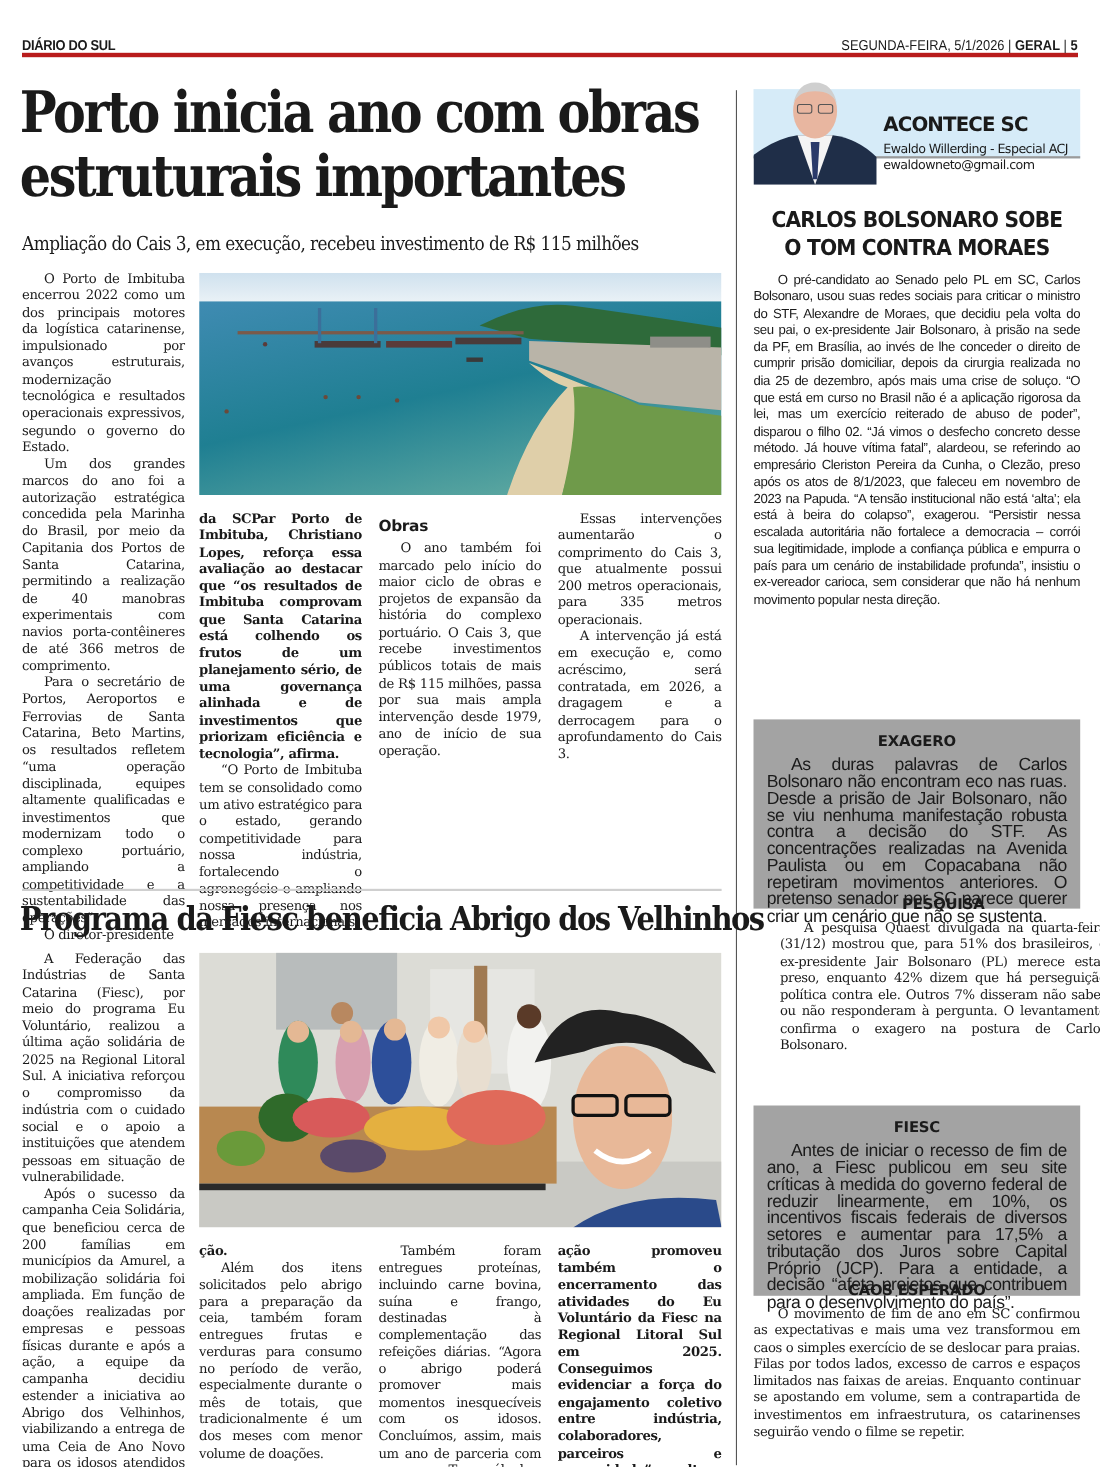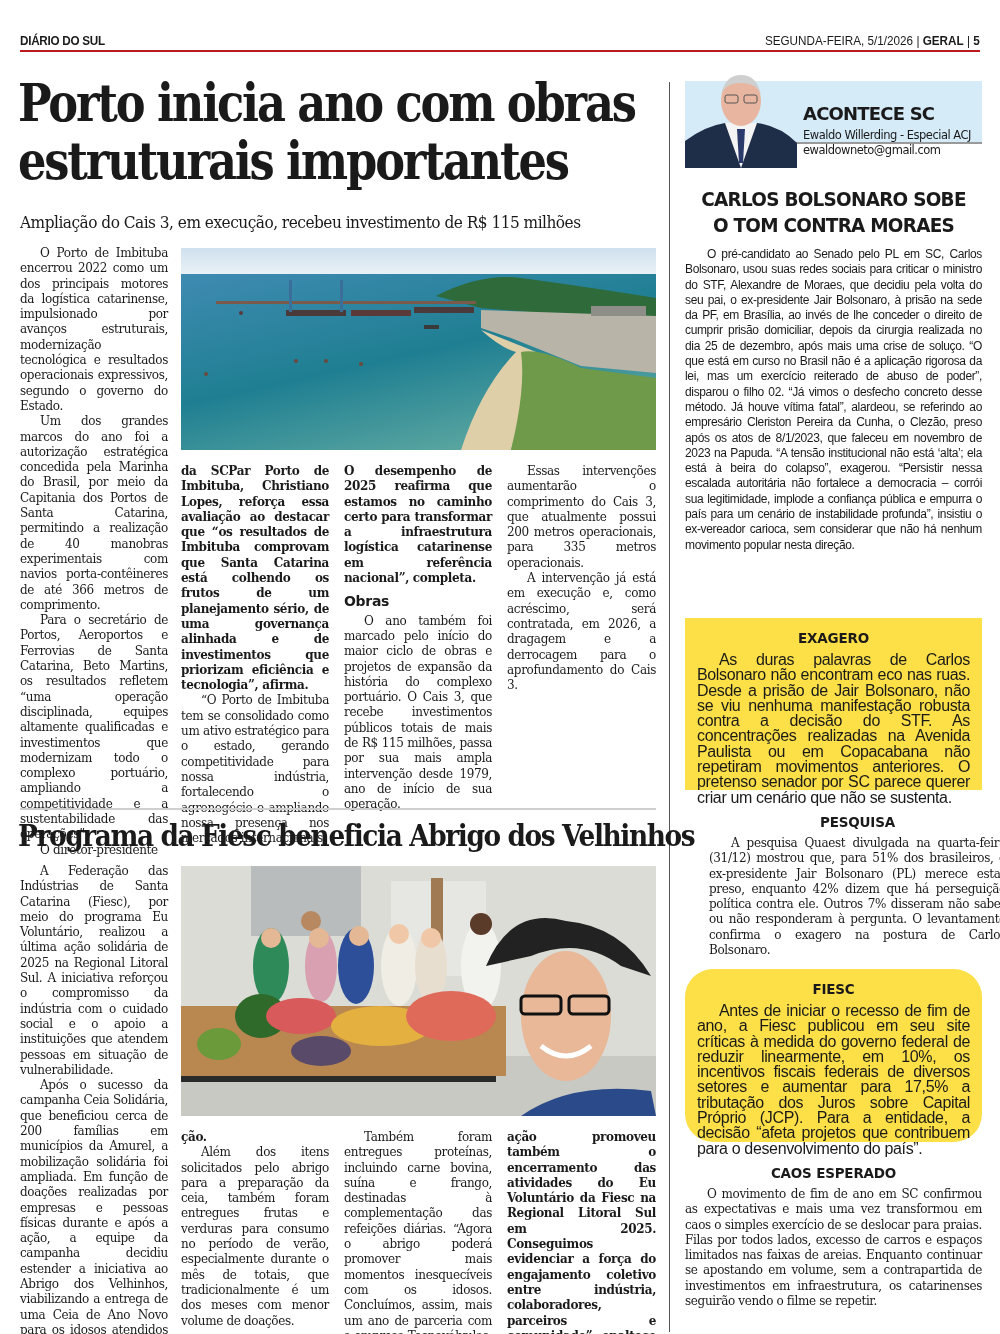--- a/index.html
+++ b/index.html
@@ -1,19 +1,19 @@
 <!DOCTYPE html>
 <html><head>
 <meta charset="utf-8">
 <style>
   * { box-sizing: border-box; margin: 0; padding: 0; }
   html, body { width: 1000px; height: 1334px; background: #ffffff; overflow: hidden; }
   body { position: relative; font-family: "DejaVu Serif", serif; color: #1a1a1a; }
 
-  .masthead { position: absolute; left: 20px; top: 30px; width: 960px; height: 22px; border-bottom: 2px solid #b91c1c; }
+  .masthead { position: absolute; left: 20px; top: 30px; width: 960px; height: 22px; border-bottom: 4px solid #b91c1c; }
   .masthead .paper { position: absolute; left: 0; top: 3px; font-family: "Liberation Sans", sans-serif; font-weight: bold; font-size: 13px; letter-spacing: -0.3px; transform: scaleX(0.9); transform-origin: left; }
   .masthead .right { position: absolute; right: 0; top: 3px; font-family: "Liberation Sans", sans-serif; font-size: 13px; transform: scaleX(0.9); transform-origin: right; white-space: nowrap; }
   .masthead .right b { font-weight: bold; }
 
   .headline { position: absolute; left: 18px; top: 74px; width: 660px; font-family: "DejaVu Serif", serif; font-weight: bold; font-size: 52px; line-height: 58px; letter-spacing: -2.5px; transform: scaleX(0.86); transform-origin: left top; white-space: nowrap; }
   .subhead { position: absolute; left: 20px; top: 212px; font-family: "DejaVu Serif", serif; font-size: 17.5px; letter-spacing: -0.6px; transform: scaleX(0.88); transform-origin: left top; white-space: nowrap; }
 
   .col { position: absolute; font-family: "DejaVu Serif", serif; font-size: 12px; line-height: 15.3px; letter-spacing: -0.35px; text-align: justify; hyphens: manual; }
   .col p { text-indent: 20px; }
   .col p.noindent { text-indent: 0; font-weight: bold; }
@@ -28,21 +28,21 @@
   .column-box { position: absolute; left: 685px; top: 81px; width: 297px; height: 63px; background: #d6ebf8; border-bottom: 2px solid #9a9a9a; }
   .column-box .title { position: absolute; left: 118px; top: 22px; font-family: "DejaVu Sans", sans-serif; font-weight: bold; font-size: 18px; letter-spacing: -0.8px; }
   .column-box .author { position: absolute; left: 118px; top: 47px; font-family: "DejaVu Sans", sans-serif; font-size: 11.5px; letter-spacing: -0.5px; white-space: nowrap; }
   .column-box .email { position: absolute; left: 118px; top: 62px; font-family: "DejaVu Sans", sans-serif; font-size: 11.5px; letter-spacing: -0.5px; }
   .column-box .portrait { position: absolute; left: 0; top: -10px; width: 112px; height: 97px; }
 
   .col-title { position: absolute; left: 685px; top: 186px; width: 297px; text-align: center; font-family: "DejaVu Sans", sans-serif; font-size: 20px; line-height: 26px; letter-spacing: -0.8px; transform: scaleX(0.92); transform-origin: center top; }
 
   .rcol { position: absolute; left: 685px; width: 297px; font-family: Liberation Sans, sans-serif; font-size: 12px; line-height: 15.3px; letter-spacing: -0.35px; text-align: justify; }
   .rcol p { text-indent: 22px; }
-  .box { position: absolute; left: 685px; width: 297px; background: #fde047; padding: 12px 12px 10px 12px; }
+  .box { position: absolute; left: 685px; width: 297px; background: #a3a3a3; padding: 12px 12px 10px 12px; margin-top: 36px; }
   .box .btitle, .section-title { font-family: "DejaVu Sans", sans-serif; font-weight: bold; font-size: 13.5px; text-align: center; margin-bottom: 6px; letter-spacing: -0.2px; }
   .box p { font-family: Liberation Sans, sans-serif; font-size: 16px; line-height: 15.3px; letter-spacing: -0.35px; text-align: justify; text-indent: 22px; }
   .section { position: absolute; left: 685px; width: 297px; }
   .section p { font-family: "DejaVu Serif", serif; font-size: 12px; line-height: 15.3px; letter-spacing: -0.35px; text-align: justify; text-indent: 22px; }
 </style>
 </head>
 <body>
 
 <header class="masthead">
   <span class="paper">DIÁRIO DO SUL</span>
@@ -102,21 +102,20 @@
     <rect x="243" y="77" width="15" height="4" fill="#3a3a3a"></rect>
   </svg>
 </div>
 
 <div class="col" style="left:181px; top:464px; width:148px;">
   <p class="noindent">da SCPar Porto de Imbituba, Christiano Lopes, reforça essa avaliação ao destacar que “os resultados de Imbituba comprovam que Santa Catarina está colhendo os frutos de um planejamento sério, de uma governança alinhada e de investimentos que priorizam eficiência e tecnologia”, afirma.</p>
   <p>“O Porto de Imbituba tem se consolidado como um ativo estratégico para o estado, gerando competitividade para nossa indústria, fortalecendo o agronegócio e ampliando nossa presença nos mercados internacionais.</p>
 </div>
 
 <div class="col" style="left:344px; top:464px; width:148px;">
-  <p class="noindent">O desempenho de 2025 reafirma que estamos no caminho certo para transformar a infraestrutura logística catarinense em referência nacional”, completa.</p>
   <h3>Obras</h3>
   <p>O ano também foi marcado pelo início do maior ciclo de obras e projetos de expansão da história do complexo portuário. O Cais 3, que recebe investimentos públicos totais de mais de R$ 115 milhões, passa por sua mais ampla intervenção desde 1979, ano de início de sua operação.</p>
 </div>
 
 <div class="col" style="left:507px; top:464px; width:149px;">
   <p>Essas intervenções aumentarão o comprimento do Cais 3, que atualmente possui 200 metros operacionais, para 335 metros operacionais.</p>
   <p>A intervenção já está em execução e, como acréscimo, será contratada, em 2026, a dragagem e a derrocagem para o aprofundamento do Cais 3.</p>
 </div>
 
 <div class="hdivider"></div>
@@ -208,21 +207,21 @@
 <div class="box" style="top:618px; height:172px;">
   <div class="btitle">EXAGERO</div>
   <p>As duras palavras de Carlos Bolsonaro não encontram eco nas ruas. Desde a prisão de Jair Bolsonaro, não se viu nenhuma manifestação robusta contra a decisão do STF. As concentrações realizadas na Avenida Paulista ou em Copacabana não repetiram movimentos anteriores. O pretenso senador por SC parece querer criar um cenário que não se sustenta.</p>
 </div>
 
 <div class="section" style="top:814px;margin-left:24px;">
   <div class="section-title">PESQUISA</div>
   <p>A pesquisa Quaest divulgada na quarta-feira (31/12) mostrou que, para 51% dos brasileiros, o ex-presidente Jair Bolsonaro (PL) merece estar preso, enquanto 42% dizem que há perseguição política contra ele. Outros 7% disseram não saber ou não responderam à pergunta. O levantamento confirma o exagero na postura de Carlos Bolsonaro.</p>
 </div>
 
-<div class="box" style="top:969px; height:173px;border-radius:28px;">
+<div class="box" style="top:969px; height:173px;">
   <div class="btitle">FIESC</div>
   <p>Antes de iniciar o recesso de fim de ano, a Fiesc publicou em seu site críticas à medida do governo federal de reduzir linearmente, em 10%, os incentivos fiscais federais de diversos setores e aumentar para 17,5% a tributação dos Juros sobre Capital Próprio (JCP). Para a entidade, a decisão “afeta projetos que contribuem para o desenvolvimento do país”.</p>
 </div>
 
 <div class="section" style="top:1165px;">
   <div class="section-title">CAOS ESPERADO</div>
   <p>O movimento de fim de ano em SC confirmou as expectativas e mais uma vez transformou em caos o simples exercício de se deslocar para praias. Filas por todos lados, excesso de carros e espaços limitados nas faixas de areias. Enquanto continuar se apostando em volume, sem a contrapartida de investimentos em infraestrutura, os catarinenses seguirão vendo o filme se repetir.</p>
 </div>
 
 </body></html>

